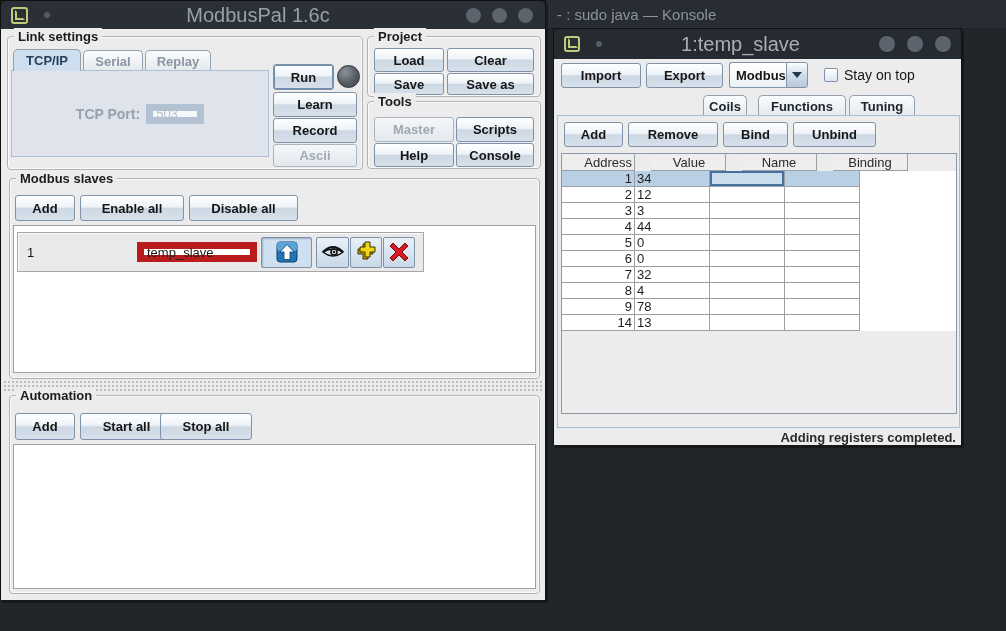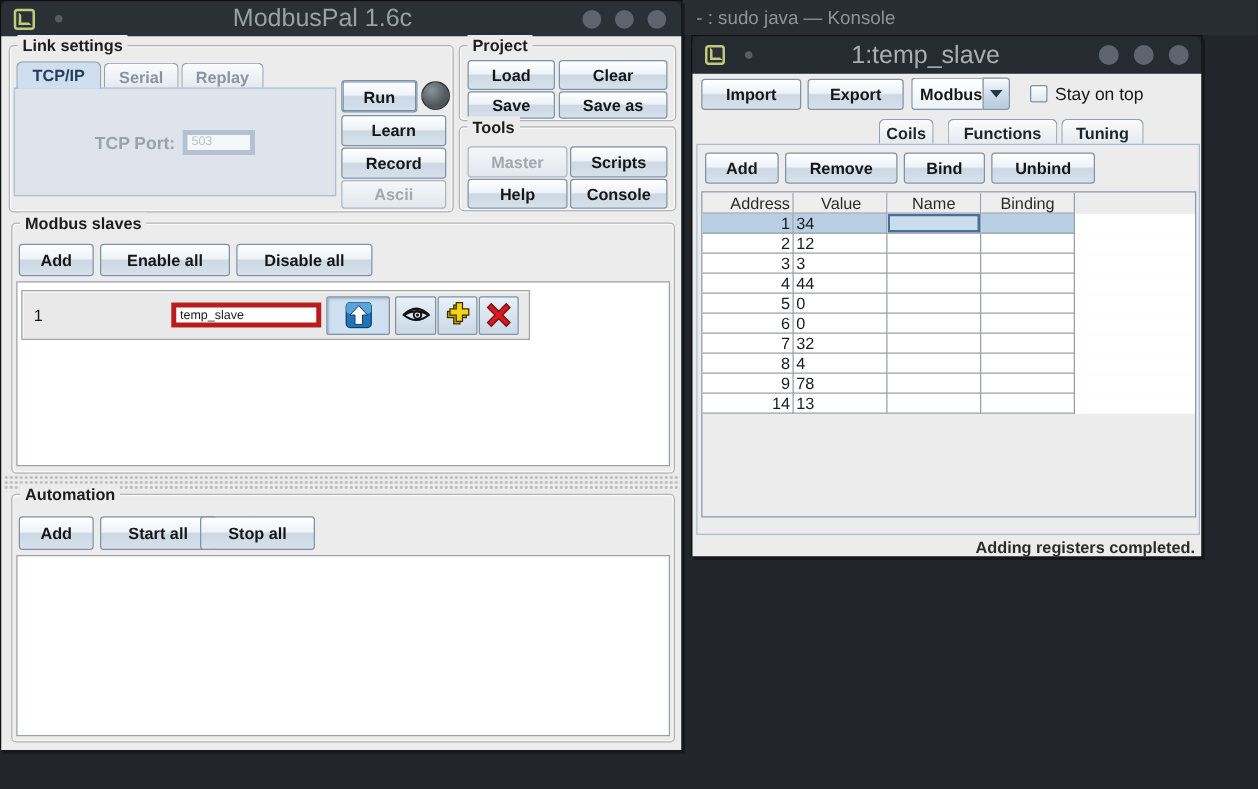--- a/index.html
+++ b/index.html
@@ -43,21 +43,21 @@
   .tab { position:absolute; display:flex; align-items:center; justify-content:center;
          font-weight:bold; font-size:13px; color:#8a95a1;
          background:linear-gradient(#fbfcfd,#e4e9ee); border:1px solid #93a1af;
          border-radius:5px 5px 0 0; border-bottom:none; }
   .tab.selected { color:#14222e; z-index:2; }
   .tab.selected.bluesel { background:#cfdfef; }
   .tab.selected.whitesel { background:#f3f3f3; border-color:#5d6possible6e70; }
   .tab.selected.whitesel { border-color:#6e7a86; }
 
   
-  .tfield { position:absolute; background:#ffffff; border:4px solid #b91c1c; font-size:10px;
+  .tfield { position:absolute; background:#ffffff; border:7px solid #b91c1c; font-size:13px;
             color:#1c1c1c; display:flex; align-items:center; padding:0 3px; }
 
   
   .tabpanel { position:absolute; background:#dfe4ec; border:1px solid #aebfd4; }
 
   
   .led { position:absolute; border-radius:50%;
          background:radial-gradient(circle at 35% 30%, #8d939a, #565c63 55%, #3f444a);
          border:1px solid #2c3036; }
 
@@ -85,21 +85,21 @@
                  display:flex; align-items:center; justify-content:center; }
   .combo-arrow::after { content:""; border-left:5px solid transparent; border-right:5px solid transparent;
                         border-top:6px solid #22384f; }
 
   
   .checkbox { position:absolute; width:14px; height:14px; border:1px solid #7e93a9; border-radius:2px;
               background:linear-gradient(#ffffff,#dde7f1); }
 
   
   .tablewrap { position:absolute; border:1px solid #8b98a6; background:#ececec; overflow:hidden; }
-  .thead { display:flex; height:17px; }
+  .thead { display:flex; height:17px;gap:16px; }
   .th { background:#eeeeee; border-right:1px solid #9aa0a6; border-bottom:1px solid #9aa0a6;
         font-size:13px; color:#2a2a2a; display:flex; align-items:center; justify-content:center; }
   .tr { display:flex; height:16px; background:#ffffff; }
   .tr.sel .td { background:#b9cfe4; }
   .td { border-right:1px solid #9aa0a6; border-bottom:1px solid #9aa0a6; font-size:13px; color:#1c1c1c;
         display:flex; align-items:center; overflow:hidden; }
   .c0 { width:73px; justify-content:flex-end; padding-right:2px; }
   .c1 { width:75px; padding-left:2px; }
   .c2 { width:75px; }
   .c3 { width:75px; }

